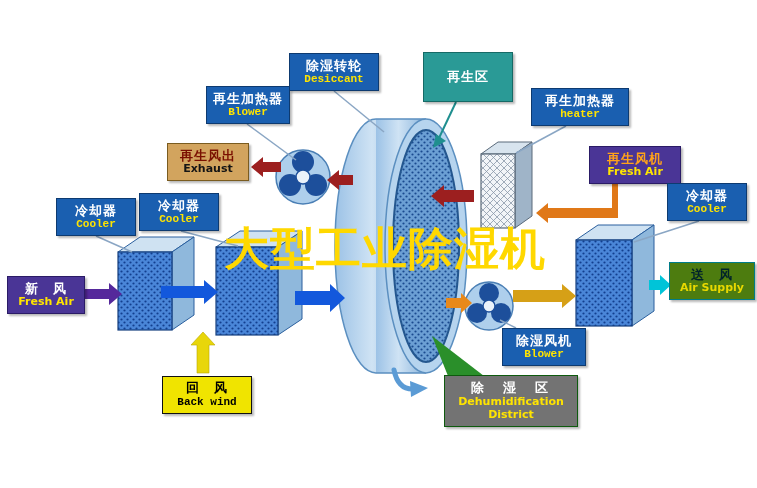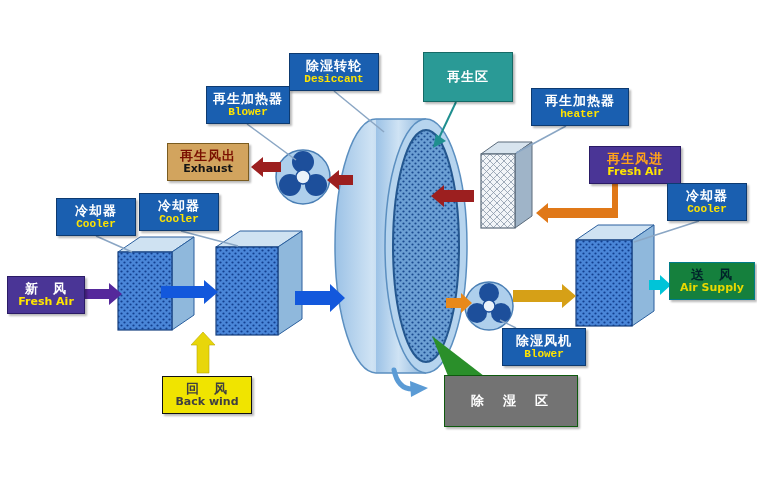--- a/index.html
+++ b/index.html
@@ -18,22 +18,22 @@
   .bg-blue{background:#1a5fb0;border-color:#0d3a70;}
   .bg-blue .zh{color:#ffffff;} .bg-blue .en{color:#ffe400;font-family:Liberation Mono, monospace;}
   .bg-teal{background:#2a9a96;border-color:#166a66;}
   .bg-teal .zh{color:#ffffff;} .bg-teal .en{color:#ccff33;}
   .bg-tan{background:#d2a45e;border-color:#7a5c20;}
   .bg-tan .zh{color:#7a1000;} .bg-tan .en{color:#151515;}
   .bg-purple{background:#4a3596;border-color:#2a1b66;}
   .bg-purple .zh{color:#ffffff;} .bg-purple .en{color:#ffe400;}
   .bg-purple.alt .zh{color:#ffa21a;} .bg-purple.alt .en{color:#ffe400;}
   .bg-yellow{background:#f0e400;border-color:#111111;}
-  .bg-yellow .zh,.bg-yellow .en{color:#404040;}
-  .bg-cyan{background:#15803d;border-color:#007c88;}
+  .bg-yellow .zh,.bg-yellow .en{color:#000000;font-family:Liberation Mono, monospace;}
+  .bg-cyan{background:#4d7c0f;border-color:#007c88;}
   .bg-cyan .zh{color:#00232a;} .bg-cyan .en{color:#e8d800;}
   .bg-green{background:#737373;border-color:#0e5a0e;}
   .bg-green .zh{color:#ffffff;letter-spacing:3px;} .bg-green .en{color:#ffe400;}
   .title{
     position:absolute;left:205px;top:219px;width:360px;z-index:10;
     font-size:45px;font-weight:bold;color:#ffd800;letter-spacing:1px;
     text-align:center;white-space:nowrap;
   }
 </style>
 </head>
@@ -185,37 +185,39 @@
     <span class="zh">新　风</span>
     <span class="en">Fresh Air</span>
   </div>
 
   <div class="label bg-yellow" style="left:162px;top:376px;width:90px;height:38px;">
     <span class="zh">回　风</span>
     <span class="en">Back wind</span>
   </div>
 
   <div class="label bg-purple alt" style="left:589px;top:146px;width:92px;height:38px;">
-    <span class="zh">再生风进</span>
+    <span class="zh">再生风机</span>
     <span class="en">Fresh Air</span>
   </div>
 
   <div class="label bg-blue" style="left:667px;top:183px;width:80px;height:38px;">
     <span class="zh">冷却器</span>
     <span class="en">Cooler</span>
   </div>
 
   <div class="label bg-cyan" style="left:669px;top:262px;width:86px;height:38px;">
     <span class="zh">送　风</span>
     <span class="en">Air Supply</span>
   </div>
 
   <div class="label bg-blue" style="left:502px;top:328px;width:84px;height:38px;">
     <span class="zh">除湿风机</span>
     <span class="en">Blower</span>
   </div>
 
   <div class="label bg-green" style="left:444px;top:375px;width:134px;height:52px;">
     <span class="zh">除　湿　区</span>
-  </div>
-
+    <span class="en">Dehumidification District</span>
+  </div>
+
+  <div class="title">大型工业除湿机</div>
 
 </div>
 
 </body></html>

